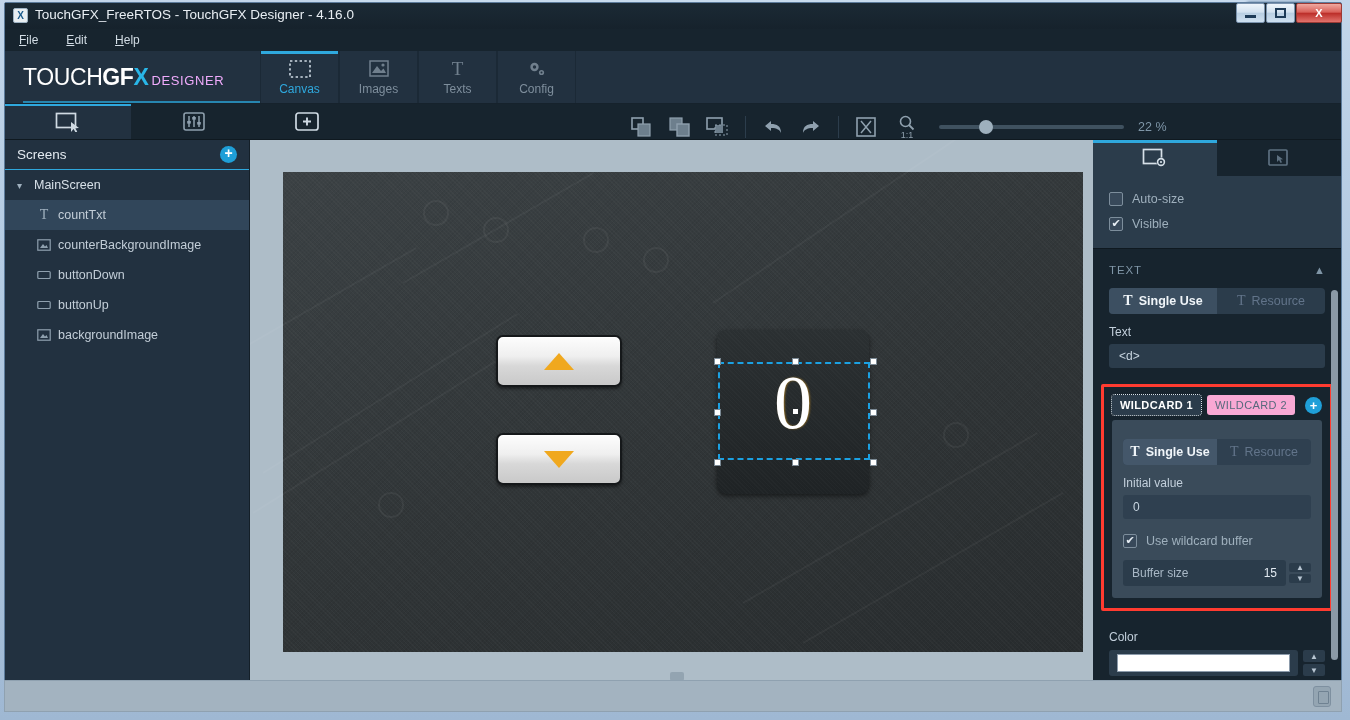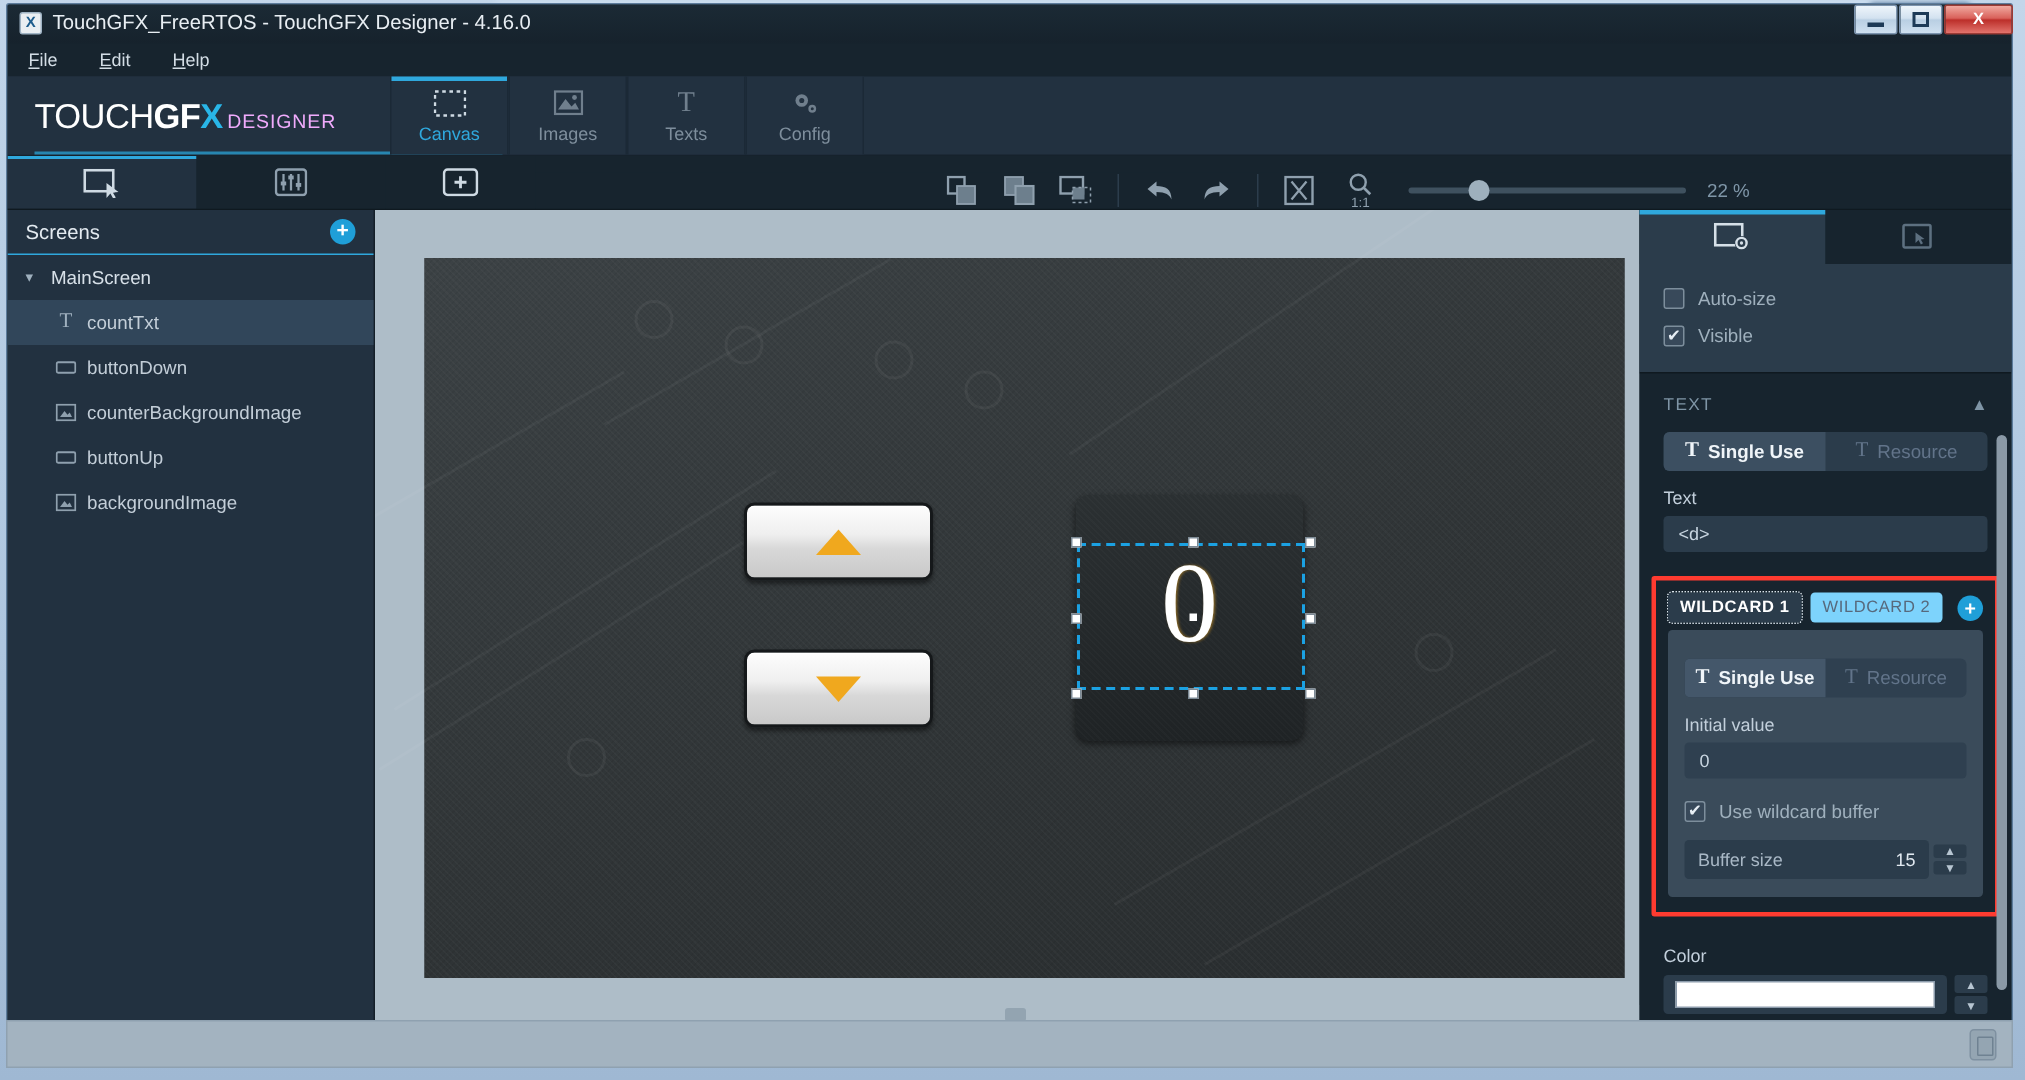--- a/index.html
+++ b/index.html
@@ -326,21 +326,21 @@
   .wc-wrap {
     position:relative; margin:16px 8px 0 8px;
     border:3px solid #ff3b30; border-radius:2px; padding:8px 8px 10px;
   }
   .wc-tabs { display:flex; align-items:center; gap:6px; }
   .wc-tab {
     height:20px; padding:0 8px; border-radius:3px; font-size:11px; letter-spacing:.4px;
     display:flex;align-items:center; cursor:pointer;
   }
   .wc-tab.on { background:#2b3c4b; color:#ffffff; font-weight:bold; outline:1px dotted #d8e2ea; }
-  .wc-tab.off { background:#7dd3fc; color:#57697c; }
+  .wc-tab.off { background:#f9a8d4; color:#57697c; }
   .wc-plus {
     margin-left:auto; width:17px;height:17px;border-radius:50%;
     background:#1f9fd8; color:#fff; font-size:13px; line-height:17px; text-align:center;
     cursor:pointer; font-weight:bold;
   }
   .wc-body { background:#3a4b5a; border-radius:3px; margin-top:5px; padding:10px 11px 12px; }
   .wc-body .segmented { background:#2f4050; }
   .wc-body .seg.on { background:#44576a; }
   .wc-body .finput { background:#2f4050; }
 
@@ -586,34 +586,34 @@
         </div>
 
         <div class="tree-row child selected">
           <span style="font-family:'Liberation Serif',serif;color:#9fb0be;font-size:14px;width:14px;text-align:center;">T</span>
           <span>countTxt</span>
         </div>
 
         <div class="tree-row child">
           <span>
             <svg width="14" height="12" viewBox="0 0 14 12">
-                <rect x="0.8" y="2.5" width="12.4" height="7" rx="1" fill="none" stroke="#8fa0ae" stroke-width="1.2"></rect>
-              </svg>
-          </span>
-          <span>buttonDown</span>
-        </div>
-
-        <div class="tree-row child">
-          <span>
-            <svg width="14" height="12" viewBox="0 0 14 12">
                 <rect x="0.8" y="0.8" width="12.4" height="10.4" fill="none" stroke="#8fa0ae" stroke-width="1.2"></rect>
                 <path d="M3 9 L6 5 L8 7.5 L9.5 6 L11 9 Z" fill="#8fa0ae"></path>
               </svg>
           </span>
           <span>counterBackgroundImage</span>
+        </div>
+
+        <div class="tree-row child">
+          <span>
+            <svg width="14" height="12" viewBox="0 0 14 12">
+                <rect x="0.8" y="2.5" width="12.4" height="7" rx="1" fill="none" stroke="#8fa0ae" stroke-width="1.2"></rect>
+              </svg>
+          </span>
+          <span>buttonDown</span>
         </div>
 
         <div class="tree-row child">
           <span>
             <svg width="14" height="12" viewBox="0 0 14 12">
                 <rect x="0.8" y="2.5" width="12.4" height="7" rx="1" fill="none" stroke="#8fa0ae" stroke-width="1.2"></rect>
               </svg>
           </span>
           <span>buttonUp</span>
         </div>

